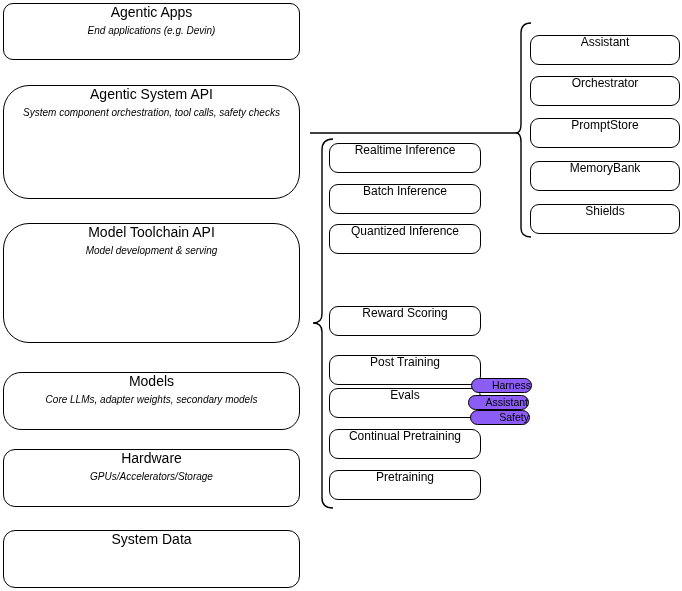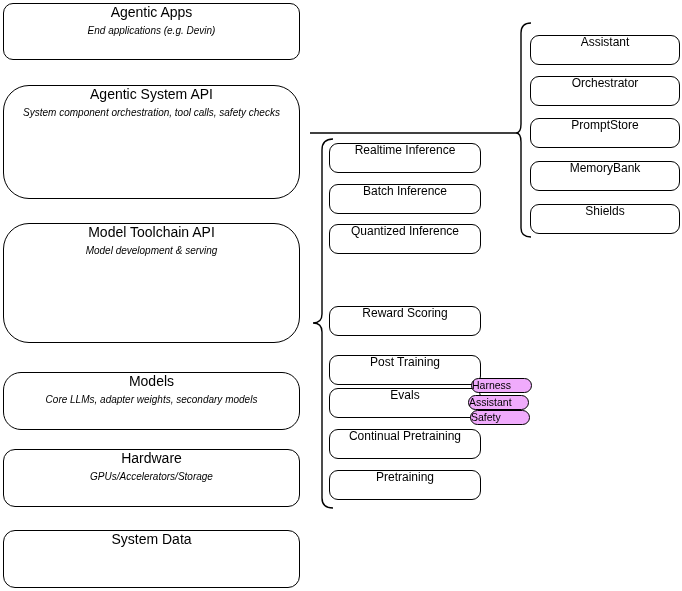--- a/index.html
+++ b/index.html
@@ -29,24 +29,24 @@
     display:flex; justify-content:center;
     font-size:12px; line-height:1;
     border-radius:9px; height:30px;
     white-space:nowrap;
   }
   .mbox { left:329px; width:152px; }
   .rbox { left:530px; width:150px; }
   .pill {
     position:absolute;
     border:1.5px solid #000;
-    background:#f0abfc;
+    background:#8b5cf6;
     box-sizing:border-box;
     border-radius:8px;
-    display:flex; align-items:center; justify-content:flex-start;
+    display:flex; align-items:center; justify-content:flex-end;
     font-size:10.5px; line-height:1;
     height:15px;
     white-space:nowrap;
     z-index:3;
   }
   .overlay {
     position:absolute; left:0; top:0;
     width:682px; height:591px;
     pointer-events:none;
   }

